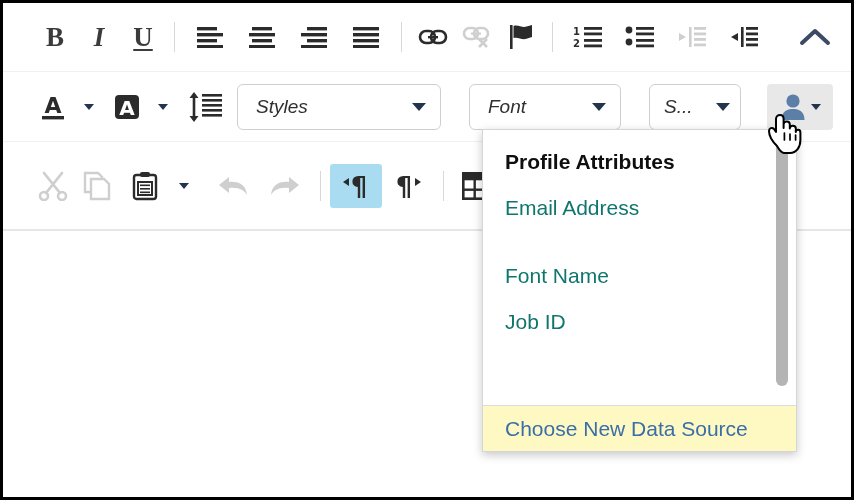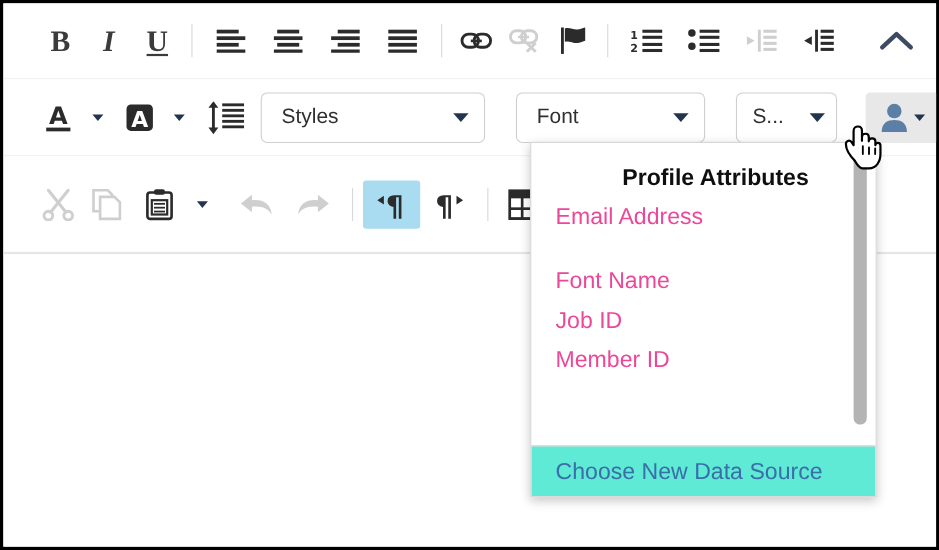--- a/index.html
+++ b/index.html
@@ -83,23 +83,24 @@
     align-items: center;
     justify-content: space-between;
     padding: 0 14px 0 18px;
     cursor: pointer;
     flex: 0 0 auto;
   }
   .selectbox .lbl {
     font-size: 19px;
     color: #2f2f2f;
     white-space: nowrap;
+    font-style: italic;
   }
   #styles-select { width: 204px; margin-left: 6px; }
-  #font-select   { width: 172px; margin-left: 28px; }
+  #font-select   { width: 152px; margin-left: 28px; }
   #size-select   { width: 92px;  margin-left: 28px; padding-right: 10px; padding-left: 14px; }
 
   .chev-down {
     width: 0; height: 0;
     margin-left: 10px;
     border-left: 7px solid transparent;
     border-right: 7px solid transparent;
     border-top: 8px solid #23354c;
   }
   .chev-small {
@@ -146,49 +147,49 @@
     flex: 1 1 auto;
     overflow: hidden;
     padding: 14px 0 0 22px;
   }
   .dd-head {
     font-size: 21px;
     font-weight: 700;
     color: #0f0f0f;
     line-height: 36px;
     white-space: nowrap;
-    text-align: center;
   }
   .dd-item {
     font-size: 21px;
-    color: #ec4899;
+    color: #0f766e;
     line-height: 36px;
     white-space: nowrap;
     cursor: pointer;
+    margin-top: 10px;
   }
   .dd-spacer { height: 22px; }
 
   .dd-scrollbar {
     position: absolute;
     top: 4px; right: 8px;
     width: 12px; bottom: 4px;
     background: #ffffff;
   }
   .dd-thumb {
     position: absolute;
     top: 2px; left: 0;
     width: 12px; height: 250px;
     background: #b4b4b4;
     border-radius: 6px;
   }
 
   .dd-footer {
     flex: 0 0 auto;
     height: 46px;
-    background: #5eead4;
+    background: #fef9c3;
     border-top: 1px solid #dcdcdc;
     display: flex;
     align-items: center;
     padding-left: 22px;
     cursor: pointer;
   }
   .dd-footer span {
     font-size: 21px;
     color: #3a6ea8;
     white-space: nowrap;
@@ -536,21 +537,20 @@
   <div id="attr-dropdown">
     <div class="dd-list">
 
       <div class="dd-head">Profile Attributes</div>
       <div class="dd-item">Email Address</div>
 
       <div class="dd-spacer"></div>
 
       <div class="dd-item">Font Name</div>
       <div class="dd-item">Job ID</div>
-      <div class="dd-item">Member ID</div>
 
       <div class="dd-scrollbar">
         <div class="dd-thumb"></div>
       </div>
     </div>
 
     <div class="dd-footer">
       <span>Choose New Data Source</span>
     </div>
   </div>

